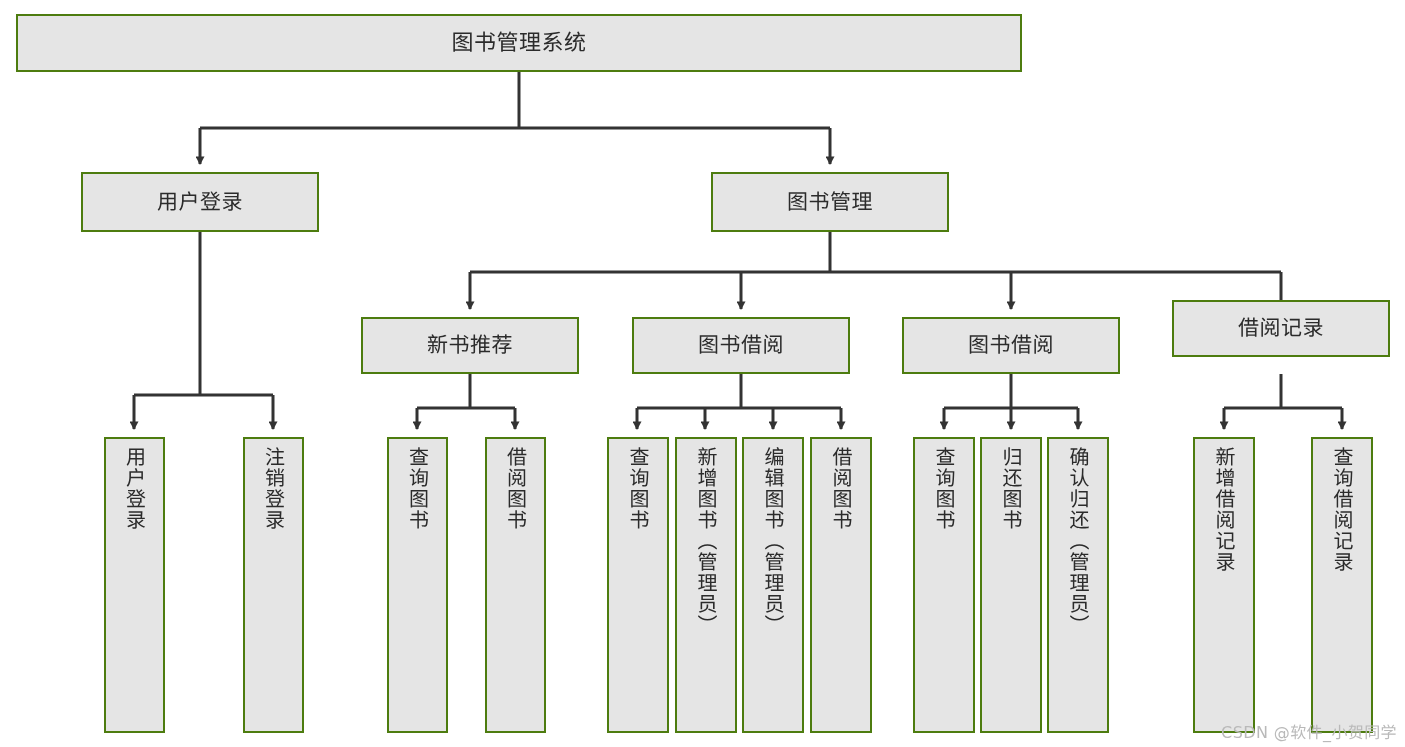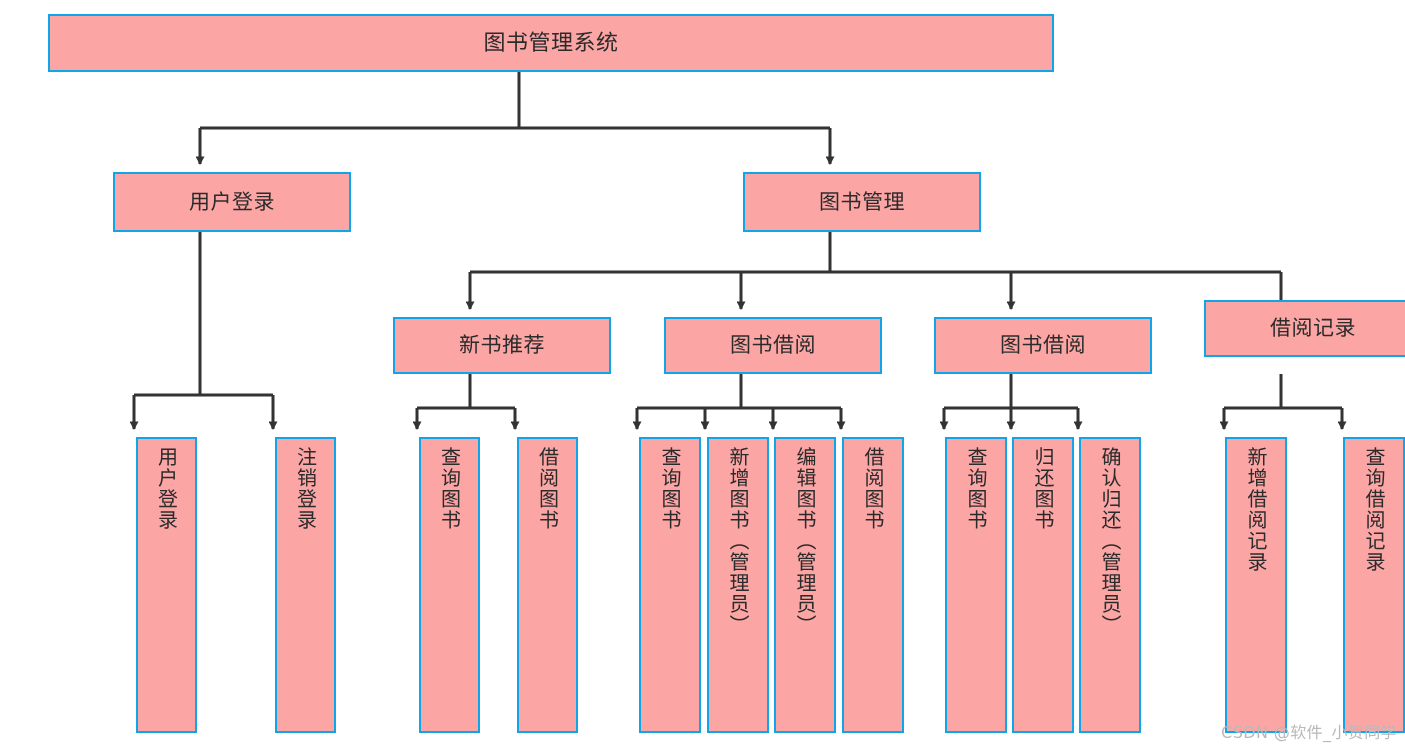--- a/index.html
+++ b/index.html
@@ -21,27 +21,26 @@
   #diagram-svg {
     position: absolute;
     left: 0;
     top: 0;
     width: 1405px;
     height: 747px;
   }
   .node {
     position: absolute;
     box-sizing: border-box;
-    background: #fca5a5;
-    border: 2px solid #0ea5e9;
+    background: #e5e5e5;
+    border: 2px solid #4d7c0f;
     display: flex;
     align-items: center;
     justify-content: center;
     z-index: 2;
-    margin-left: 32px;
   }
   .node-label {
     color: #2b2b2b;
     text-align: center;
     line-height: 1.18;
     letter-spacing: 0.5px;
   }
   .node.horizontal .node-label {
     font-size: 21px;
     writing-mode: horizontal-tb;

